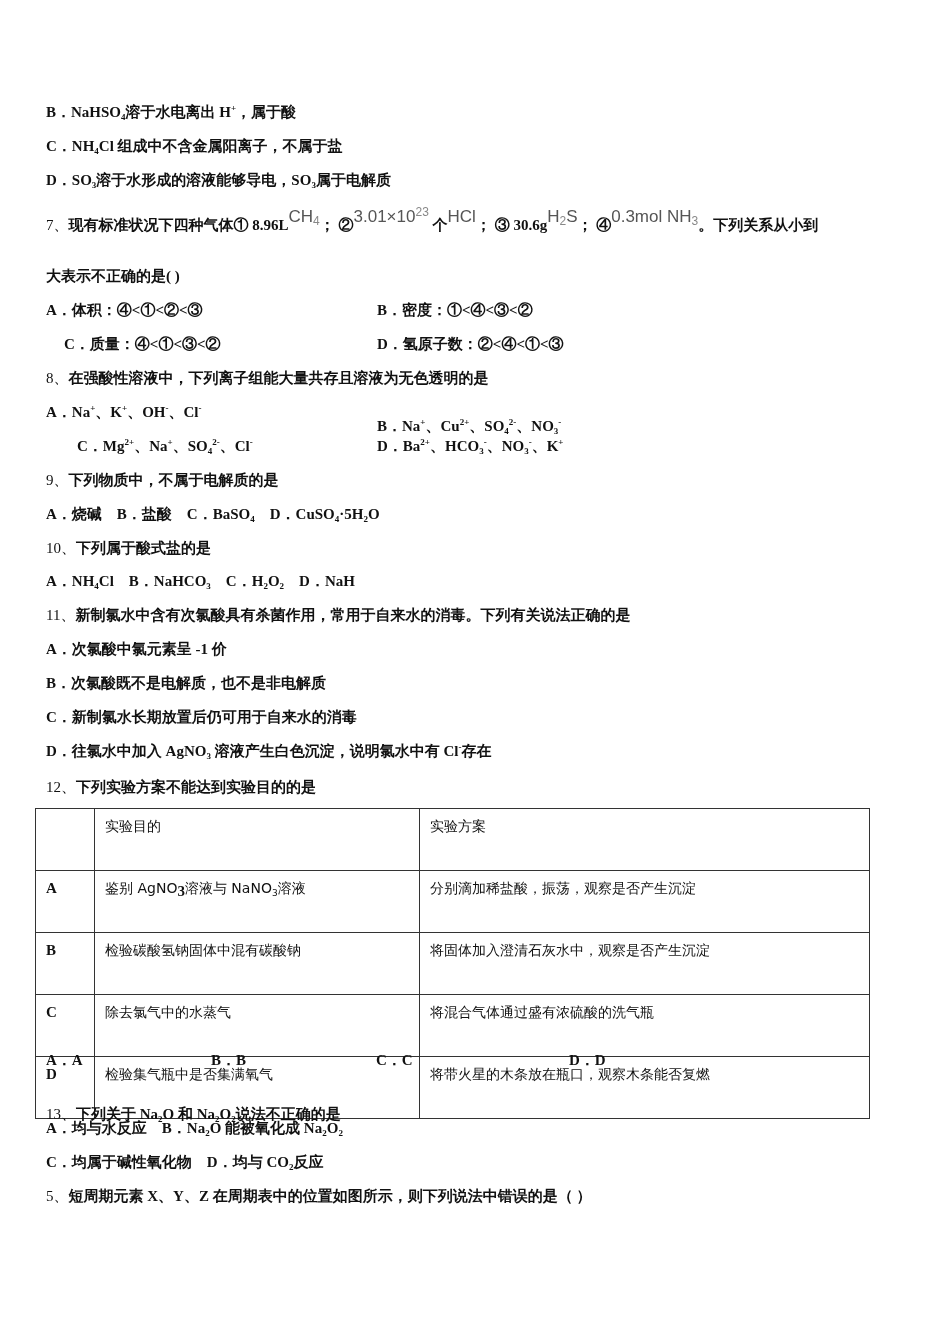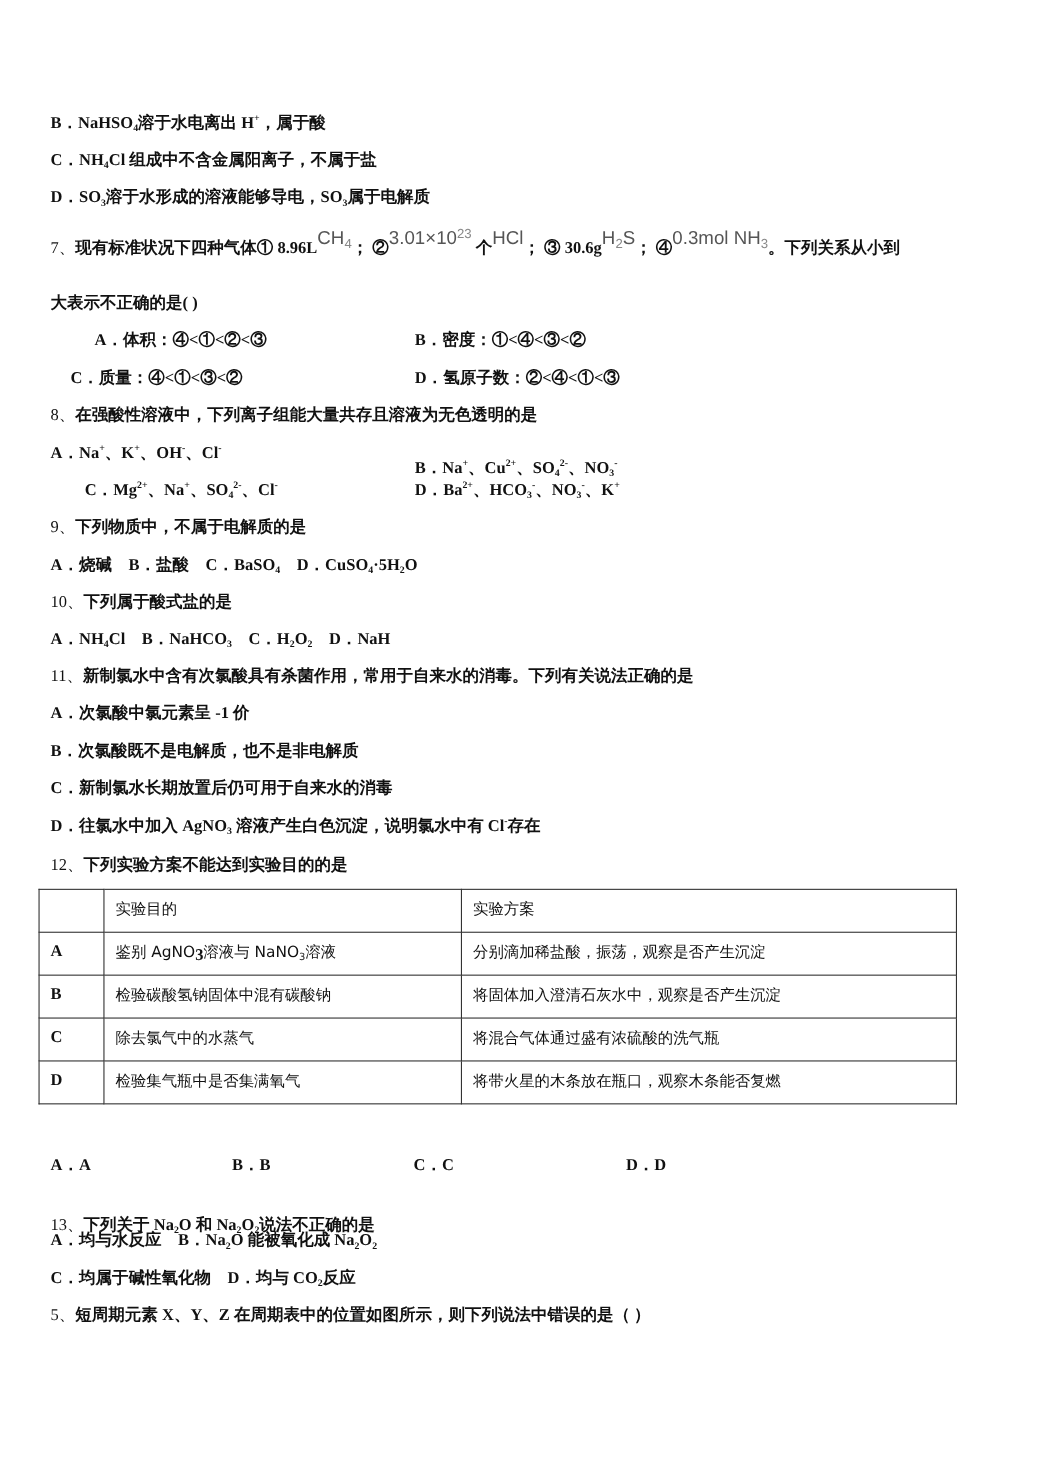--- a/index.html
+++ b/index.html
@@ -21,21 +21,21 @@
     font-family: Liberation Sans, sans-serif; font-weight: normal;
     color: #555; font-size: 17px; position: relative; top: -8px;
   }
   .math sub, .math sup { font-size: 12px; color: #888; }
 
   table.exp {
     position: absolute; left: 35px; top: 808px; width: 835px;
     border-collapse: collapse; font-size: 15px;
   }
   table.exp td {
-    border: 1.5px solid #333; height: 39px; vertical-align: top;
+    border: 1.5px solid #333; height: 62px; vertical-align: top;
     padding: 9px 10px 0 10px; box-sizing: border-box;
     font-family: "DejaVu Sans", sans-serif; font-size: 14px; font-weight: normal;
   }
   table.exp td.lbl { width: 59px; font-family: "Liberation Serif", serif; font-weight: bold; font-size: 15px; }
   table.exp td.aim { width: 325px; }
   .chem { font-family: "Liberation Serif", serif; font-weight: bold; font-size: 15px; }
 </style>
 </head>
 <body>
 
@@ -46,21 +46,21 @@
   <span>C．</span><span>NH</span><sub>4</sub><span>Cl 组成中不含金属阳离子，不属于盐</span>
 </div>
 <div class="line" style="top:170px;">
   <span>D．</span><span>SO</span><sub>3</sub><span>溶于水形成的溶液能够导电，SO</span><sub>3</sub><span>属于电解质</span>
 </div>
 
 <div class="line" style="top:215px;">
   <span class="qnum">7、</span><span>现有标准状况下四种气体① 8.96L</span><span class="math"><span>CH</span><sub>4</sub></span><span>；  ②</span><span class="math"><span>3.01×10</span><sup>23</sup></span><span> 个</span><span class="math">HCl</span><span>；  ③ 30.6g</span><span class="math"><span>H</span><sub>2</sub><span>S</span></span><span>；  ④</span><span class="math"><span>0.3mol NH</span><sub>3</sub></span><span>。下列关系从小到</span>
 </div>
 <div class="line" style="top:266px;">大表示不正确的是(    )</div>
-<div class="opt" style="left:46px; top:300px;margin-left:40px;"><span>A．</span><span>体积：④&lt;①&lt;②&lt;③</span></div>
+<div class="opt" style="left:46px; top:300px;"><span>A．</span><span>体积：④&lt;①&lt;②&lt;③</span></div>
 <div class="opt" style="left:377px; top:300px;"><span>B．</span><span>密度：①&lt;④&lt;③&lt;②</span></div>
 <div class="opt" style="left:64px; top:334px;"><span>C．</span><span>质量：④&lt;①&lt;③&lt;②</span></div>
 <div class="opt" style="left:377px; top:334px;"><span>D．</span><span>氢原子数：②&lt;④&lt;①&lt;③</span></div>
 
 <div class="line" style="top:368px;">
   <span class="qnum">8、</span><span>在强酸性溶液中，下列离子组能大量共存且溶液为无色透明的是</span>
 </div>
 <div class="opt ions" style="left:46px; top:402px;"><span>A．</span><span>Na<sup>+</sup></span>、<span>K<sup>+</sup></span>、<span>OH<sup>-</sup></span>、<span>Cl<sup>-</sup></span></div>
 <div class="opt ions" style="left:377px; top:402px;margin-top:14px;"><span>B．</span><span>Na<sup>+</sup></span>、<span>Cu<sup>2+</sup></span>、<span>SO<sub>4</sub><sup>2-</sup></span>、<span>NO<sub>3</sub><sup>-</sup></span></div>
 <div class="opt ions" style="left:46px; top:436px;margin-left:31px;"><span>C．</span><span>Mg<sup>2+</sup></span>、<span>Na<sup>+</sup></span>、<span>SO<sub>4</sub><sup>2-</sup></span>、<span>Cl<sup>-</sup></span></div>

